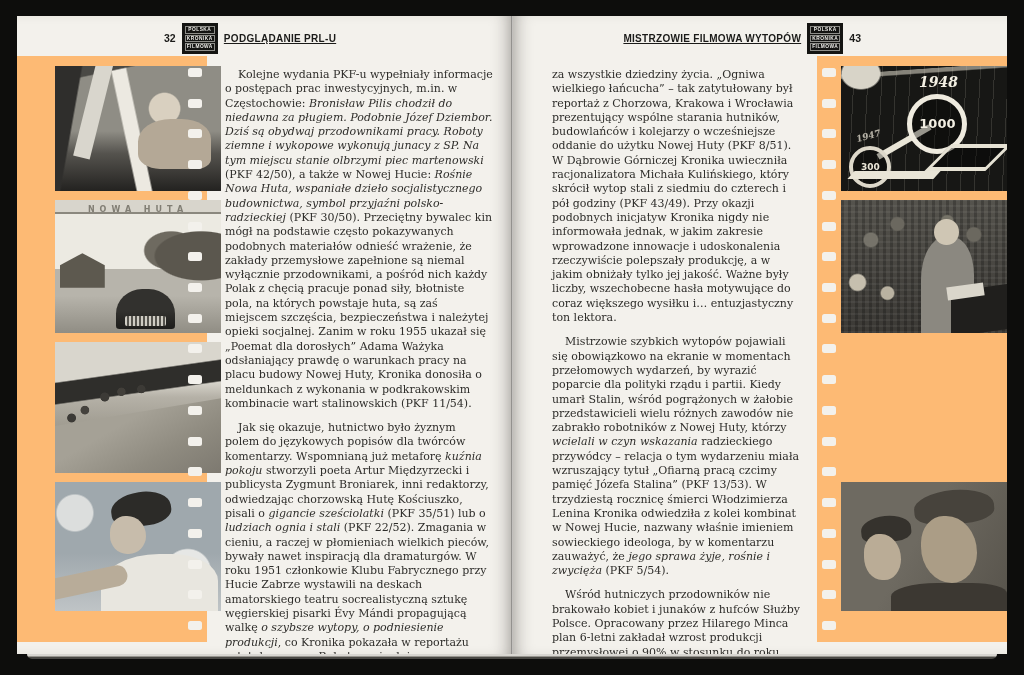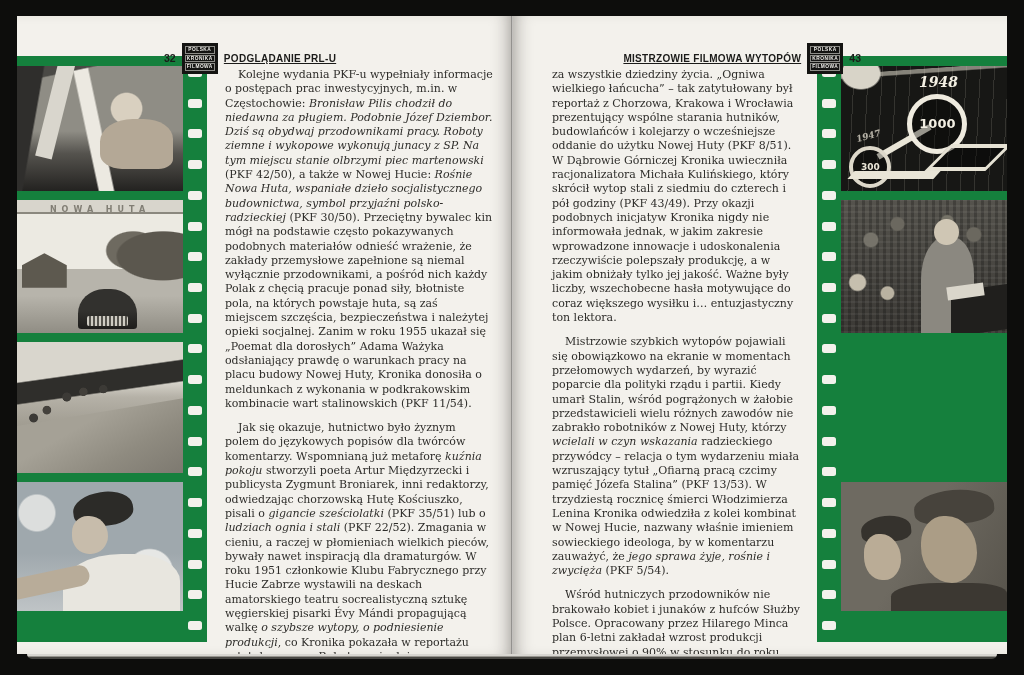--- a/index.html
+++ b/index.html
@@ -14,44 +14,44 @@
     background:linear-gradient(to bottom,#d8d6d1 0 2px,#97958f 2px 3px,#4a4945 3px 5px);
     border-radius:0 0 5px 5px;
   }
   .page{width:495px;height:100%;background:#f3f1ec;position:relative;overflow:hidden;}
   .page.left{box-shadow:inset -14px 0 18px -12px rgba(40,35,30,.45);}
   .page.right{box-shadow:inset 14px 0 18px -12px rgba(40,35,30,.45);}
   .gutter-line{position:absolute;left:494px;top:0;width:2px;height:100%;
     background:linear-gradient(to right,rgba(0,0,0,.35),rgba(255,255,255,.4));z-index:5;}
 
   
-  .header{position:absolute;top:28px;display:flex;align-items:center;gap:7px;z-index:4;}
+  .header{position:absolute;top:8px;display:flex;align-items:center;gap:7px;z-index:4;}
   .header.hl{left:147px;}
   .header.hr{right:146px;}
   .pagenum{font:700 10.5px "Liberation Sans",sans-serif;color:#1b1b19;}
   .runhead{font:700 10px "Liberation Sans",sans-serif;letter-spacing:.3px;color:#1b1b19;text-decoration:underline;}
   .logo{display:flex;flex-direction:column;gap:1px;background:#141412;padding:2px 2px;box-shadow:0 0 0 1px #141412;}
   .logo span{font:700 4.8px "Liberation Sans",sans-serif;color:#efeeea;letter-spacing:.5px;
     border:1px solid #8d8d88;padding:0 1px;line-height:1.15;text-align:center;}
 
   
   .textcol{position:absolute;top:42px;font-family:"DejaVu Serif",serif;font-size:11px;
     line-height:14.3px;color:#2e2d2a;z-index:3;}
   .textcol.tl{left:198px;width:288px;}
   .textcol.tr{left:30px;width:272px;}
   .textcol p{margin:10px;}
   .textcol p.indent{text-indent:13px;}
   .it{font-style:italic;}
 
   
-  .strip{position:absolute;top:40px;width:190px;height:586px;background:#15803d;z-index:2;}
+  .strip{position:absolute;top:40px;width:190px;height:586px;background:#fdba74;z-index:2;}
   .strip.sl{left:0;}
   .strip.sr{right:0;}
   .photos{position:absolute;top:10px;display:flex;flex-direction:column;gap:9px;width:166px;}
-  .sl .photos{left:0;}
+  .sl .photos{left:0;padding-left:38px;}
   .sr .photos{right:0;}
   .sprockets{position:absolute;top:12px;bottom:12px;width:14px;display:flex;flex-direction:column;justify-content:space-between;}
   .sl .sprockets{right:5px;}
   .sr .sprockets{left:5px;}
   .hole{width:14px;height:9px;border-radius:2.5px;background:#f3f1ec;}
 
   .photo{position:relative;width:166px;overflow:hidden;}
   .ph1{height:125px;}.ph2{height:133px;}.ph3{height:131px;}.ph4{height:129px;}
 
   

